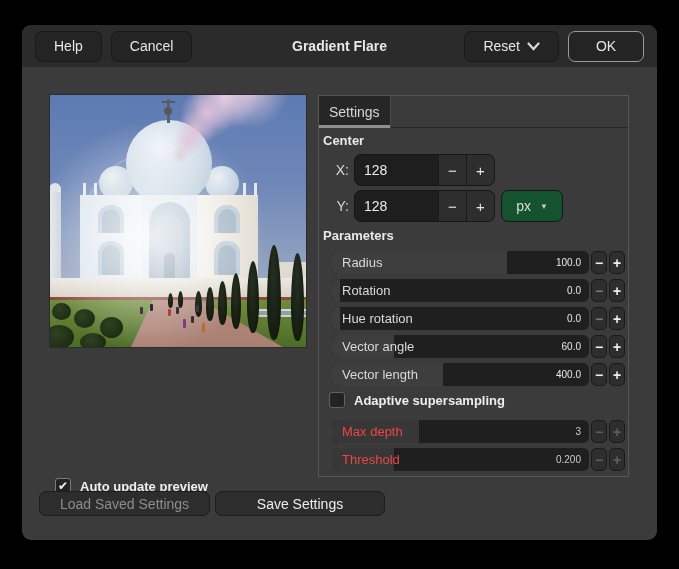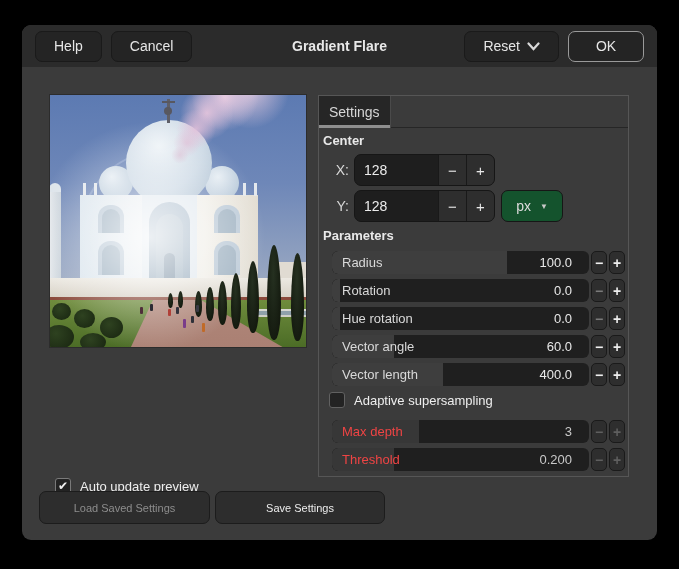--- a/index.html
+++ b/index.html
@@ -70,35 +70,35 @@
   .spin-entry{width:83px;color:#ececec;font-size:14px;display:flex;align-items:center;padding-left:9px;}
   .spin-btn{width:28px;background:#2e2e2e;border-left:1px solid #191919;color:#e8e8e8;font-size:15px;
     display:flex;align-items:center;justify-content:center;cursor:default;}
   .unit-dd{margin-left:6px;height:32px;width:62px;background:#14532d;border:1px solid #161616;border-radius:7px;
     display:flex;align-items:center;justify-content:center;gap:9px;color:#dcdcdc;font-size:14px;cursor:default;}
   .dd-arrow{font-size:8px;color:#c8c8c8;}
   .srow{position:absolute;left:13px;display:flex;gap:2px;height:23px;}
   .strack{position:relative;width:257px;height:23px;background:#1f1f1f;border-radius:6px;overflow:hidden;}
   .sfill{position:absolute;left:0;top:0;bottom:0;background:#3e3e3e;border-radius:6px 0 0 6px;}
   .slabel{position:absolute;left:10px;top:0;bottom:0;display:flex;align-items:center;color:#d9d9d9;font-size:13px;}
-  .svalue{position:absolute;right:17px;top:0;bottom:0;display:flex;align-items:center;color:#e8e8e8;font-size:13px;}
+  .svalue{position:absolute;right:8px;top:0;bottom:0;display:flex;align-items:center;color:#e8e8e8;font-size:10px;}
   .sbtn{width:16px;height:23px;background:#2e2e2e;border:1px solid #1a1a1a;border-radius:5px;color:#efefef;
     font-size:14px;font-weight:bold;display:flex;align-items:center;justify-content:center;cursor:default;padding:0;}
   .sbtn.dim{color:#7a7a7a;}
   .srow.disabled .slabel{color:#ef4444;}
   .srow.disabled .svalue{color:#c9c9c9;}
   .srow.disabled .sfill{background:#373737;}
   .srow.disabled .sbtn{color:#5f5f5f;}
   .checkrow{position:absolute;display:flex;align-items:center;gap:9px;}
   .checkbox{width:16px;height:16px;border-radius:3px;background:#232323;border:1px solid #616161;
     display:flex;align-items:center;justify-content:center;color:#f2f2f2;font-size:12px;cursor:default;}
-  .checklabel{color:#eeeeee;font-size:13px;font-weight:normal;}
+  .checklabel{color:#eeeeee;font-size:13px;font-weight:bold;}
   
-  .fbtn{position:absolute;top:466px;height:33px;background:#2d2d2d;border:1px solid #1c1c1c;border-radius:7px;
-    display:flex;align-items:center;justify-content:center;font-size:11px;color:#ececec;cursor:default;}
+  .fbtn{position:absolute;top:466px;height:25px;background:#2d2d2d;border:1px solid #1c1c1c;border-radius:7px;
+    display:flex;align-items:center;justify-content:center;font-size:14px;color:#ececec;cursor:default;}
   .fbtn.disabled{color:#8d8d8d;}
 </style>
 </head>
 <body>
 
 <div class="dialog">
 
   <div class="titlebar">
     <div class="title">Gradient Flare</div>
     <div class="hbtn">

